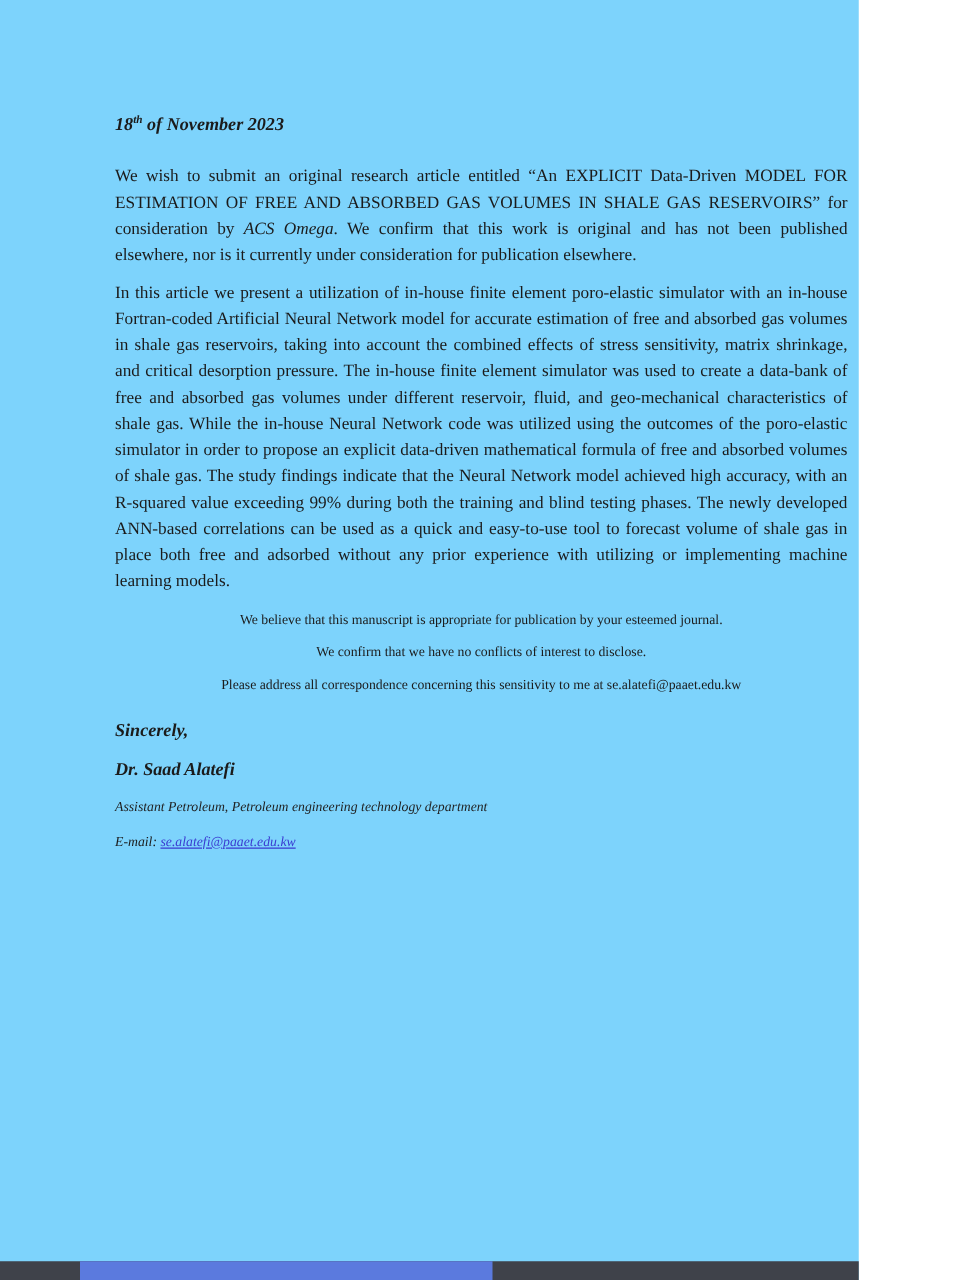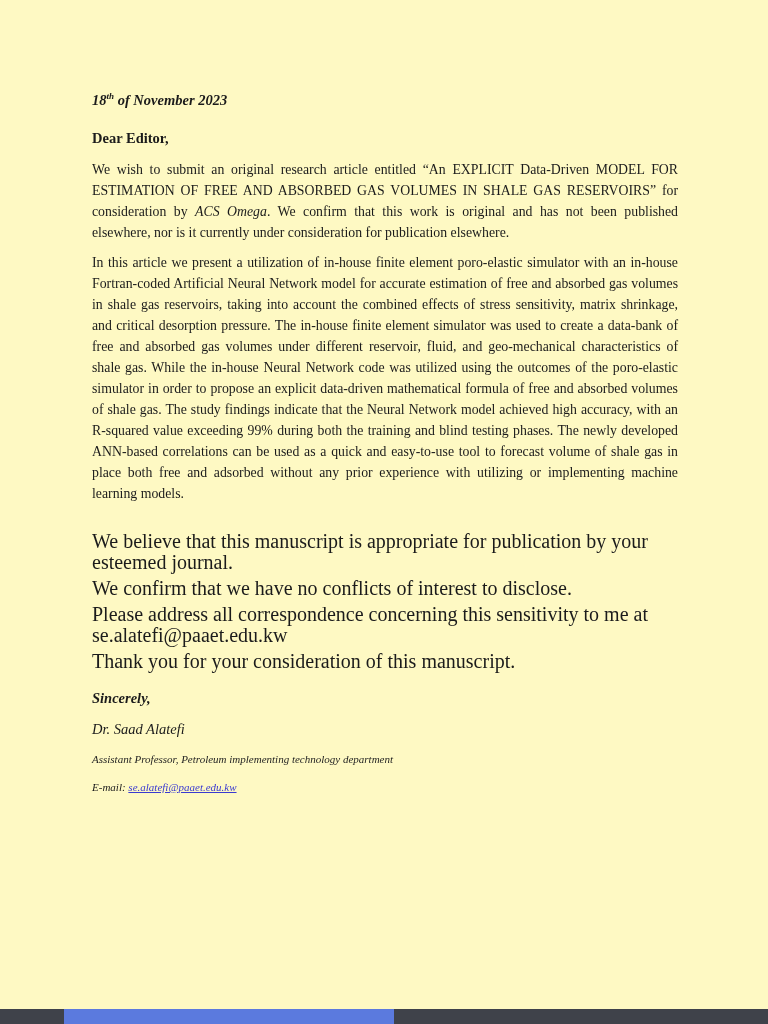--- a/index.html
+++ b/index.html
@@ -1,20 +1,20 @@
 <!DOCTYPE html>
 <html><head>
 <meta charset="utf-8">
 <style>
   html, body { margin: 0; padding: 0; background: #ffffff; }
   .page {
     position: relative;
-    width: 768px;
+    width: 687px;
     height: 1024px;
-    background: #fef9c3;
+    background: #7dd3fc;
     font-family: "Liberation Serif", "DejaVu Serif", serif;
     color: #1b1b1b;
     overflow: hidden;
   }
   .letter {
     position: absolute;
     top: 0; left: 0;
     padding: 92px 90px 0 92px;
     width: 586px;
   }
@@ -28,35 +28,36 @@
   .salutation {
     font-weight: bold;
     font-size: 14.5px; line-height: 17px;
     margin-bottom: 12px;
   }
   .para {
     font-size: 13.8px; line-height: 21px;
     text-align: justify;
     margin-bottom: 9px;
   }
-  .para.last { margin-bottom: 27px; }
+  .para.last { margin-bottom: 11px; }
   .para b { font-weight: normal; }
   .para i { font-style: italic; }
   .statement {
-    font-size: 20px; line-height: 21px;
+    font-size: 11px; line-height: 21px;
     margin-bottom: 5px;
+    text-align: center;
   }
   .closing {
     margin-top: 18px;
     font-weight: bold; font-style: italic;
     font-size: 14.5px; line-height: 17px;
   }
   .signature {
     margin-top: 14px;
-    font-weight: normal; font-style: italic;
+    font-weight: bold; font-style: italic;
     font-size: 14.5px; line-height: 17px;
   }
   .credential {
     margin-top: 15px;
     font-style: italic;
     font-size: 11px; line-height: 13px;
     color: #1f1f1f;
   }
   .email-line {
     margin-top: 15px;
@@ -75,35 +76,33 @@
   }
 </style>
 </head>
 <body>
 
 <div class="page">
   <div class="letter">
 
     <p class="date"><span>18</span><sup>th</sup><span> of November 2023</span></p>
 
-    <p class="salutation">Dear Editor,</p>
 
     <p class="para"><span>We wish to submit an original research article entitled </span><b>“An EXPLICIT Data-Driven MODEL FOR ESTIMATION OF FREE AND ABSORBED GAS VOLUMES IN SHALE GAS RESERVOIRS”</b><span> for consideration by </span><i>ACS Omega</i><span>. We confirm that this work is original and has not been published elsewhere, nor is it currently under consideration for publication elsewhere.</span></p>
 
     <p class="para last">In this article we present a utilization of in-house finite element poro-elastic simulator with an in-house Fortran-coded Artificial Neural Network model for accurate estimation of free and absorbed gas volumes in shale gas reservoirs, taking into account the combined effects of stress sensitivity, matrix shrinkage, and critical desorption pressure. The in-house finite element simulator was used to create a data-bank of free and absorbed gas volumes under different reservoir, fluid, and geo-mechanical characteristics of shale gas. While the in-house Neural Network code was utilized using the outcomes of the poro-elastic simulator in order to propose an explicit data-driven mathematical formula of free and absorbed volumes of shale gas. The study findings indicate that the Neural Network model achieved high accuracy, with an R-squared value exceeding 99% during both the training and blind testing phases. The newly developed ANN-based correlations can be used as a quick and easy-to-use tool to forecast volume of shale gas in place both free and adsorbed without any prior experience with utilizing or implementing machine learning models.</p>
 
     <p class="statement">We believe that this manuscript is appropriate for publication by your esteemed journal.</p>
     <p class="statement">We confirm that we have no conflicts of interest to disclose.</p>
     <p class="statement">Please address all correspondence concerning this sensitivity to me at se.alatefi@paaet.edu.kw</p>
-    <p class="statement">Thank you for your consideration of this manuscript.</p>
 
     <p class="closing">Sincerely,</p>
     <p class="signature">Dr. Saad Alatefi</p>
 
-    <p class="credential">Assistant Professor, Petroleum implementing technology department</p>
+    <p class="credential">Assistant Petroleum, Petroleum engineering technology department</p>
 
     <p class="email-line"><span>E-mail: </span><a class="email-link" style="color: rgb(58, 58, 209);">se.alatefi@paaet.edu.kw</a></p>
 
   </div>
 
   <div class="viewer-bar" style="background: rgb(63, 66, 74);">
     <div class="viewer-fill" style="background: rgb(91, 122, 222); left: 8.3%; width: 43%;"></div>
   </div>
 </div>
 

